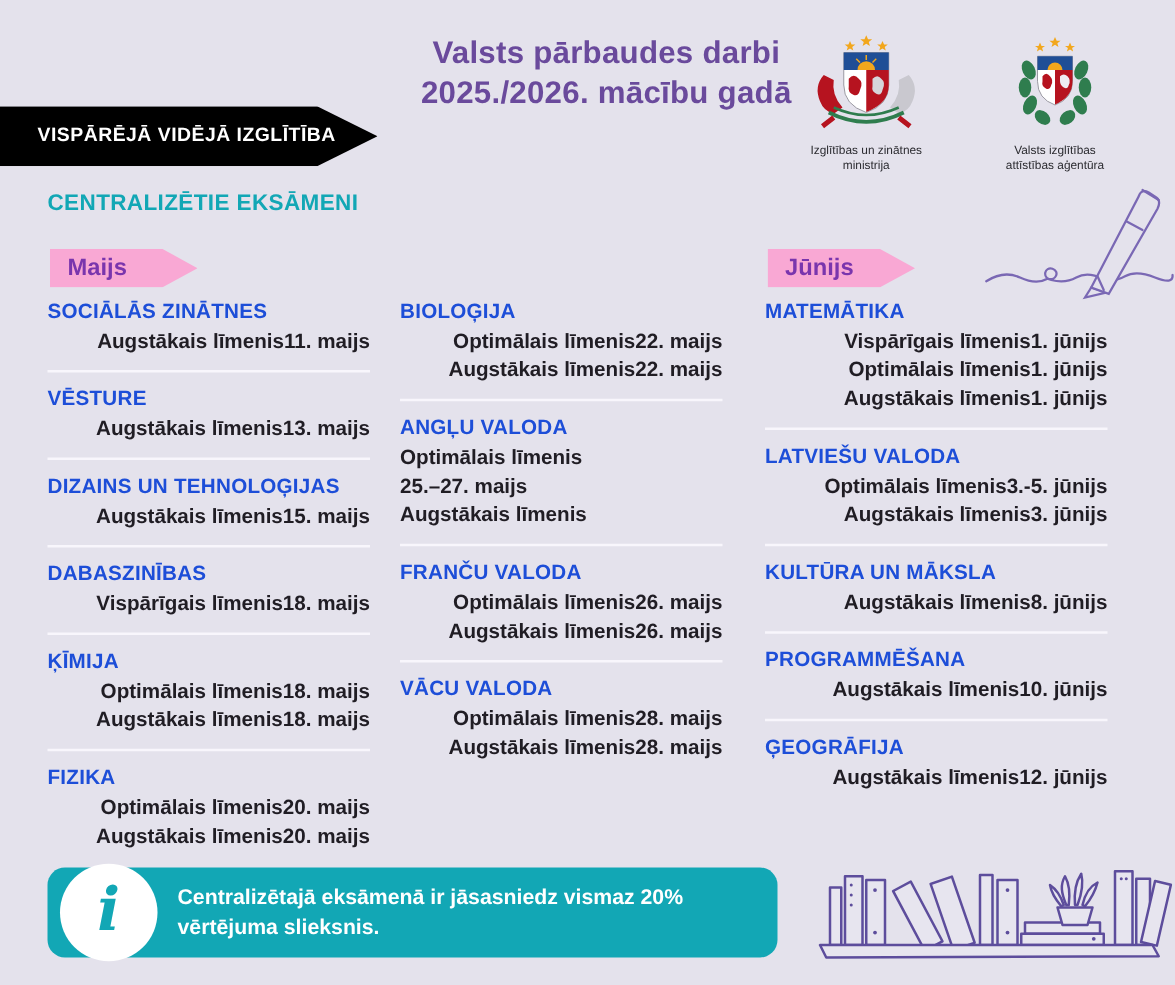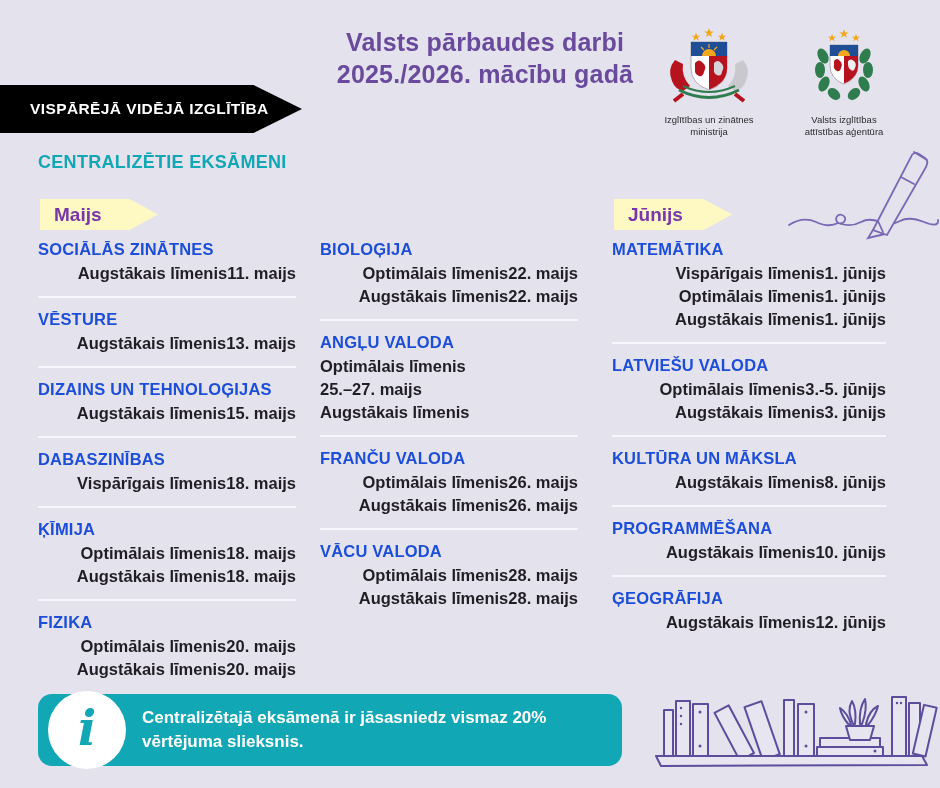--- a/index.html
+++ b/index.html
@@ -7,37 +7,37 @@
     width:940px;height:788px;position:relative;overflow:hidden;
     background:#e4e2ec;
     font-family:"Liberation Sans",sans-serif;
   }
   
   .title{
     position:absolute;top:26px;left:235px;width:500px;
     text-align:center;color:#6a4a9c;font-size:25px;font-weight:800;line-height:1.28;
     letter-spacing:.2px;
   }
-  .logos{position:absolute;top:28px;right:44px;display:flex;gap:24px;align-items:flex-start;}
+  .logos{position:absolute;top:28px;right:44px;display:flex;gap:40px;align-items:flex-start;}
   .logo{display:flex;flex-direction:column;align-items:center;width:118px;}
   .logo.small{width:104px;justify-content:space-between;}
   .logo .caption{font-size:9.5px;color:#2b2b30;text-align:center;line-height:1.3;margin-top:4px;font-weight:400;}
   
   .banner{
     position:absolute;top:85px;left:0;width:302px;height:48px;background:#000000;
     -webkit-clip-path:polygon(0 0,84% 0,100% 50%,84% 100%,0 100%);
     clip-path:polygon(0 0,84% 0,100% 50%,84% 100%,0 100%);
   }
   .banner-label{color:#ffffff;font-weight:800;font-size:15.5px;line-height:48px;padding-left:30px;letter-spacing:.4px;}
   .section-heading{
     position:absolute;top:152px;left:38px;color:#12a7b5;font-size:18px;font-weight:800;letter-spacing:.3px;
   }
   
   .badge{
-    position:absolute;height:31px;width:118px;box-sizing:border-box;background:#fef9c3;
+    position:absolute;height:31px;width:118px;box-sizing:border-box;background:#f9a8d4;
     -webkit-clip-path:polygon(0 0,76% 0,100% 50%,76% 100%,0 100%);
     clip-path:polygon(0 0,76% 0,100% 50%,76% 100%,0 100%);
     color:#7a35ad;font-size:19px;font-weight:800;line-height:31px;padding-left:14px;
   }
   .badge.may{top:199px;left:40px;}
   .badge.june{top:199px;left:614px;}
   
   .col{position:absolute;top:240px;}
   .col.c1{left:38px;width:258px;}
   .col.c2{left:320px;width:258px;}

